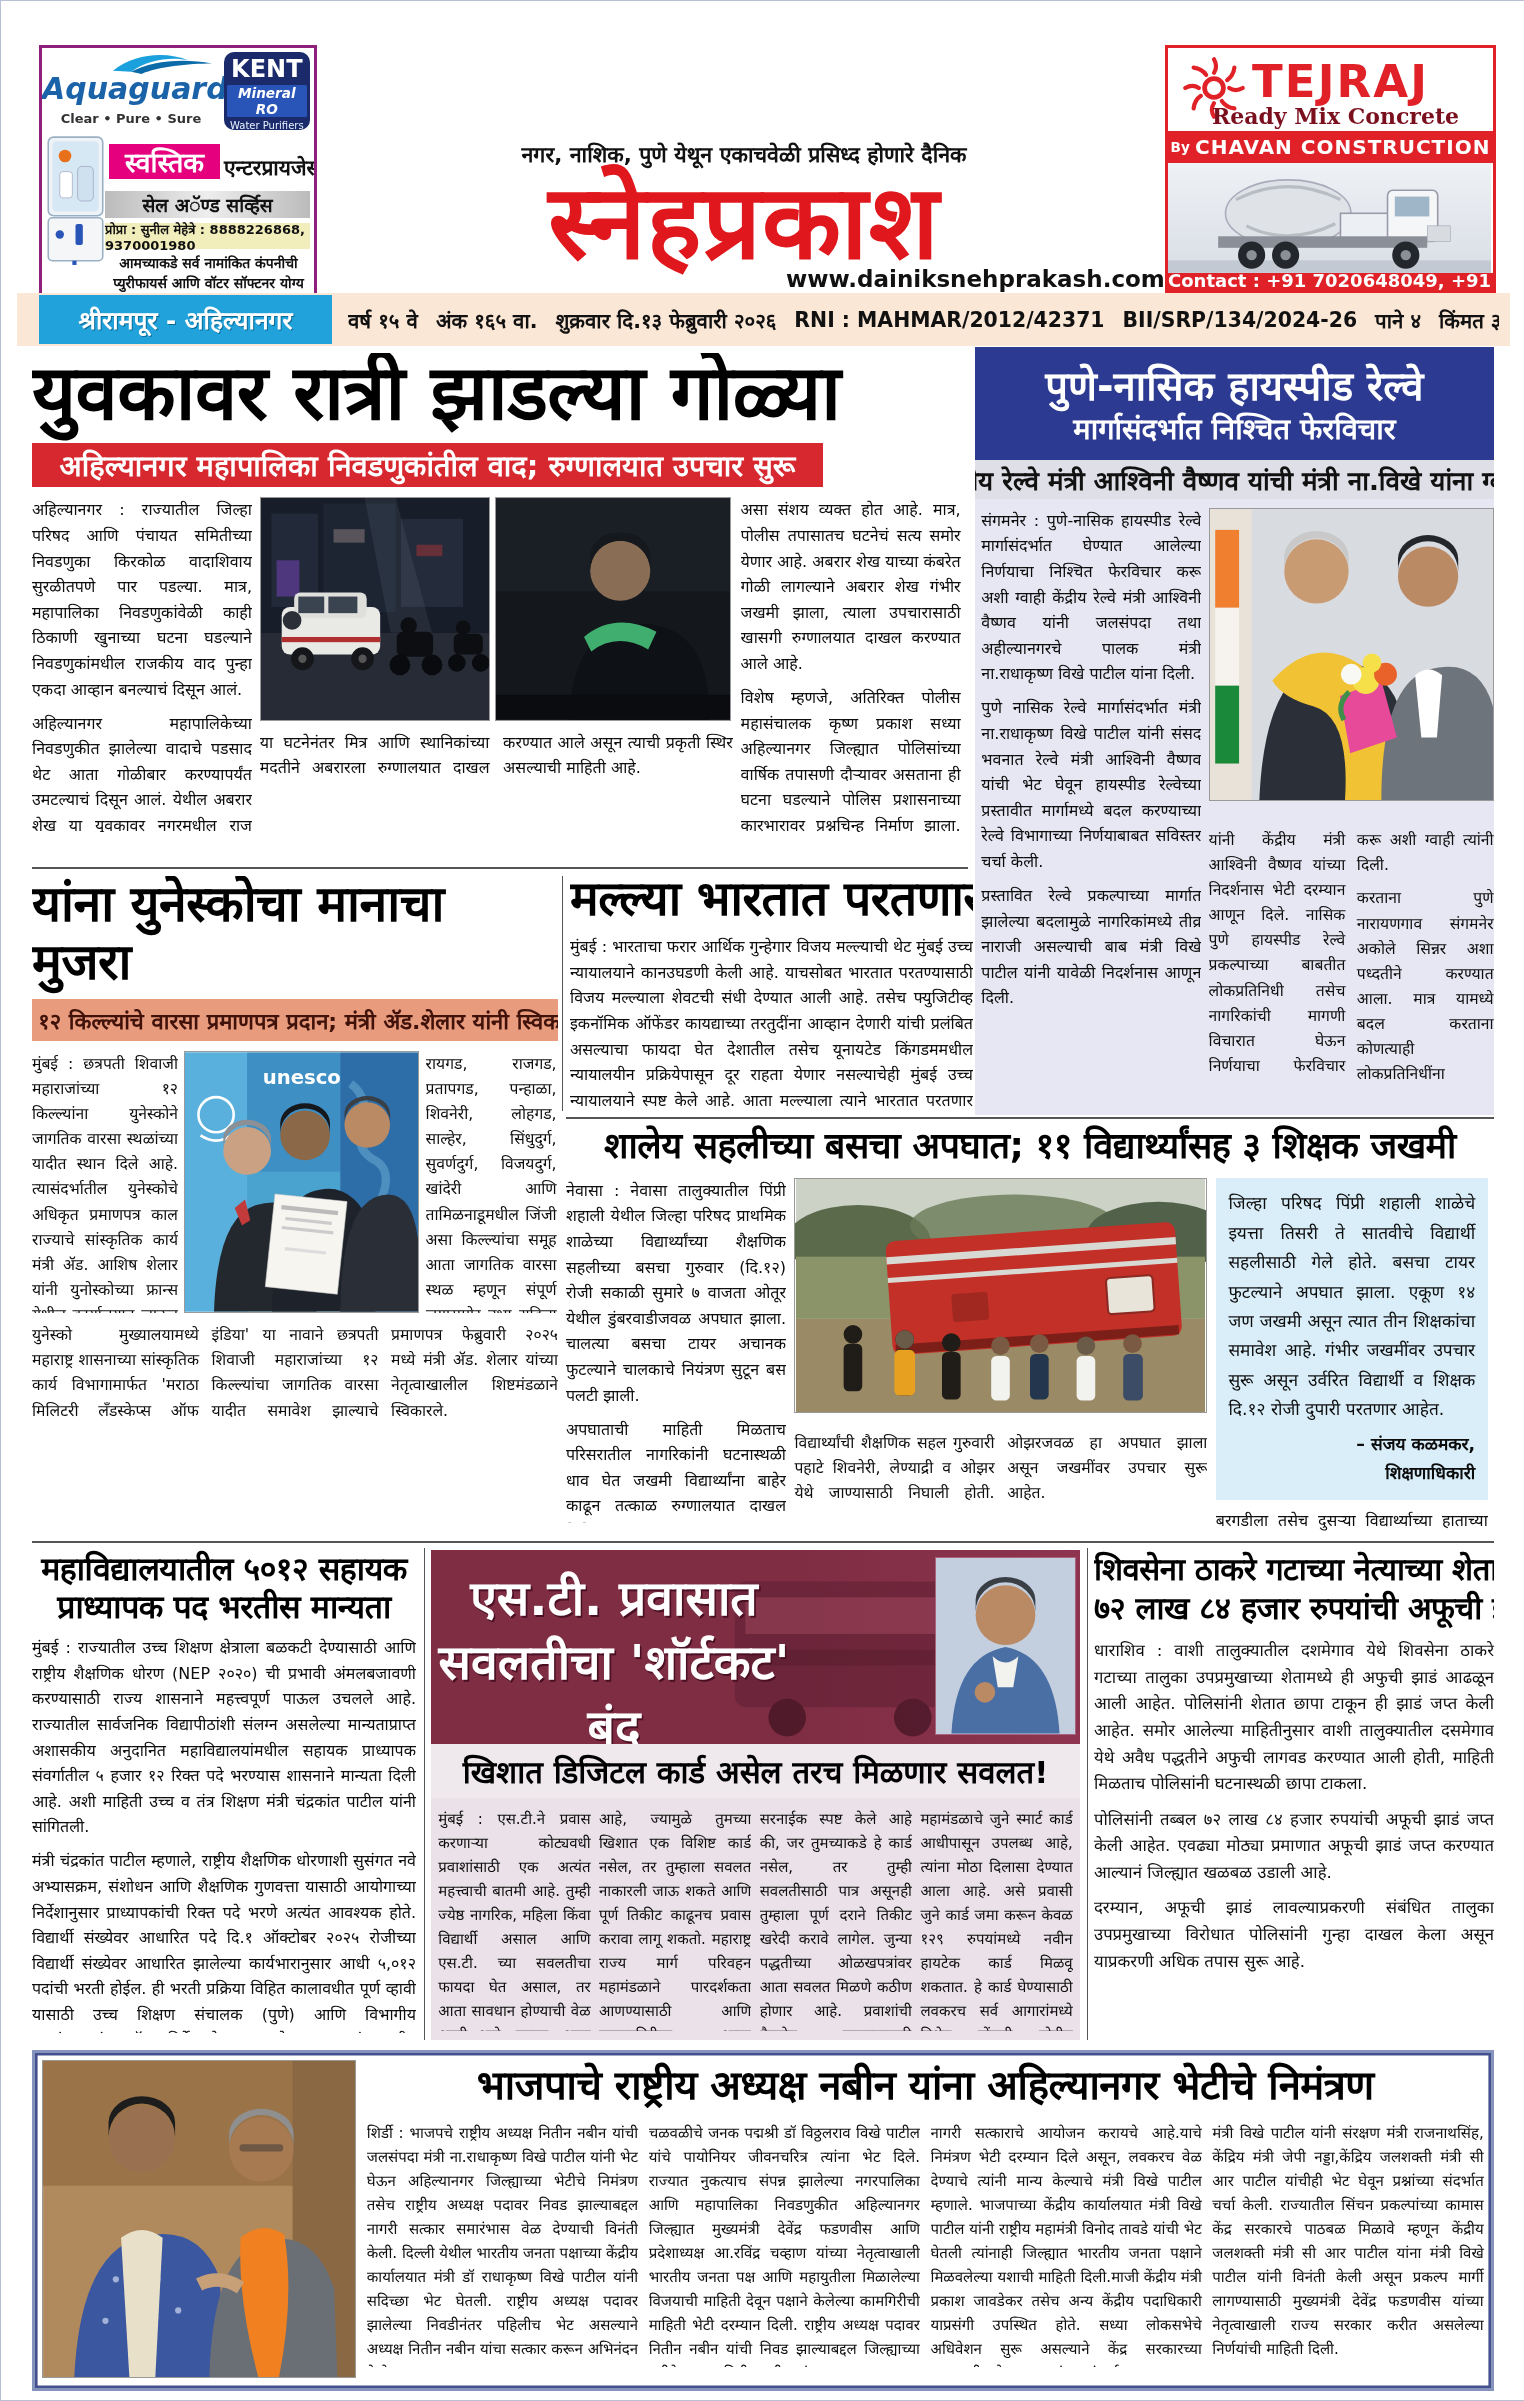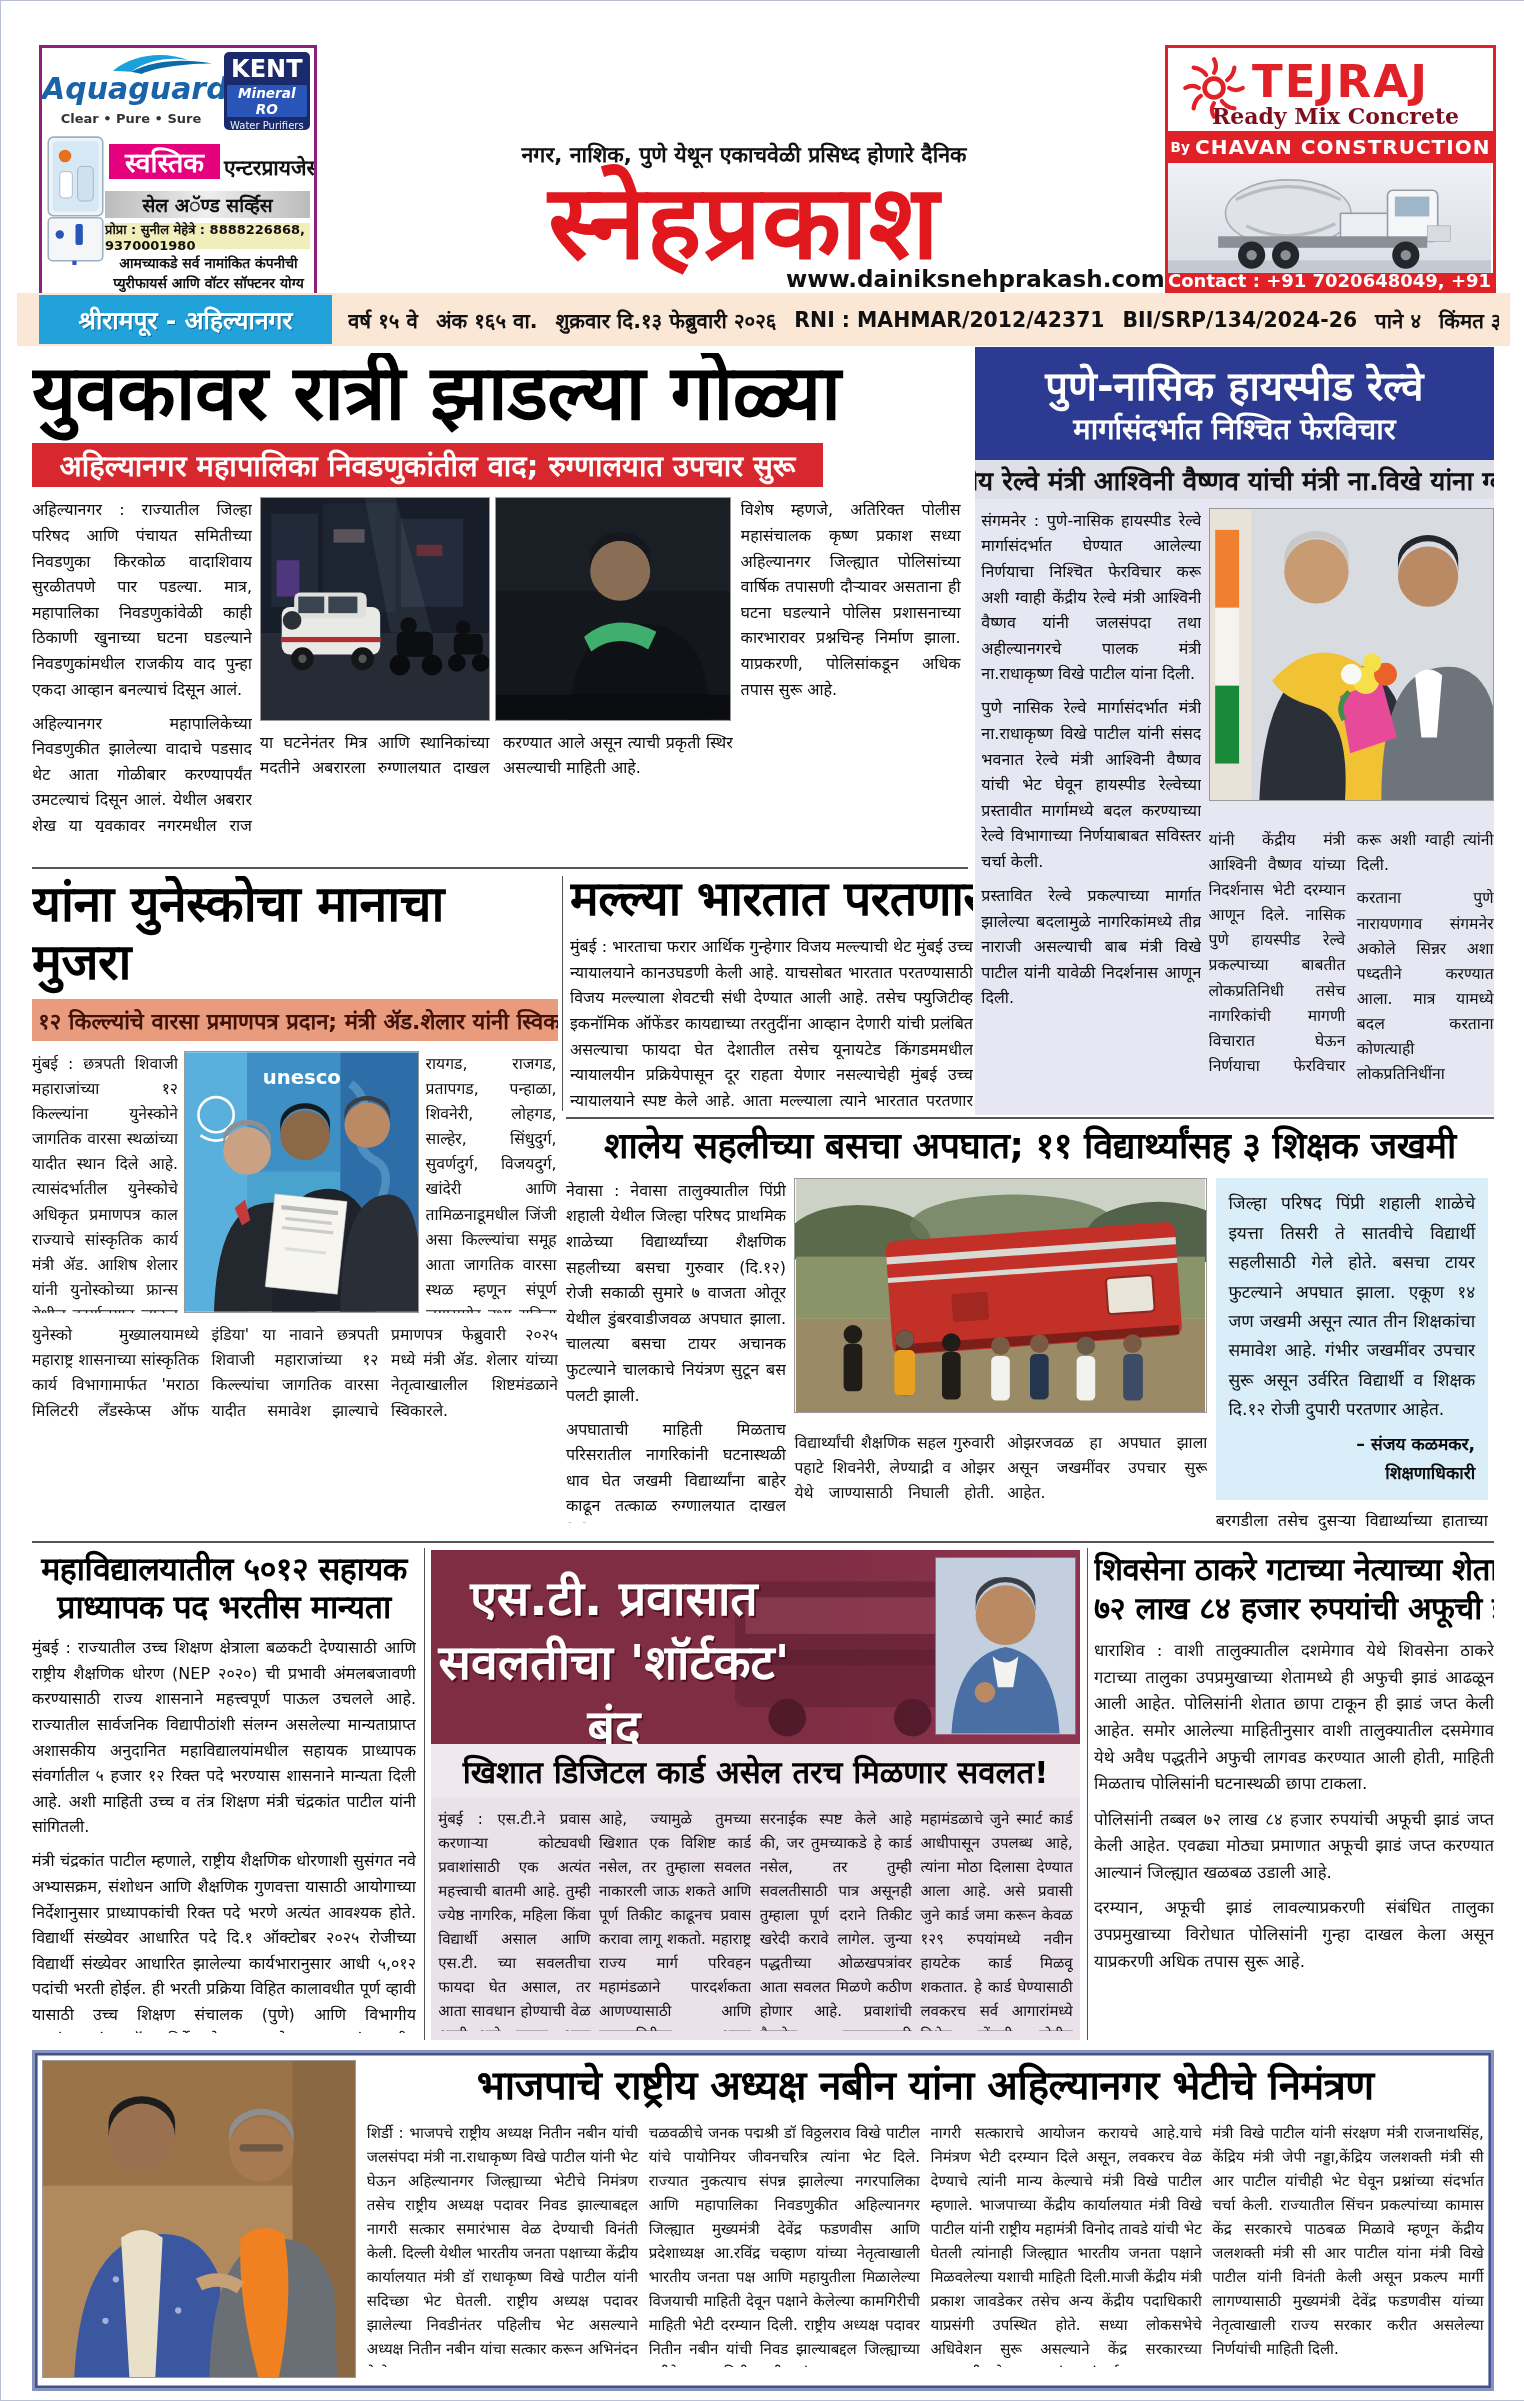--- a/index.html
+++ b/index.html
@@ -21,21 +21,21 @@
 <div class="page">
 
   <div class="abs" style="left:38px;top:44px;width:278px;height:263px;border:3.7px solid #8e1f7a;background:#fff;overflow:hidden">
     <div style="position:relative;height:87px">
       <svg style="position:absolute;left:68px;top:3.1px" width="105" height="24" viewBox="0 0 200 46">
         <path d="M5 38 C50 2 110 2 150 18 C120 10 70 16 40 40 Z" fill="#1aa0dc"></path>
         <path d="M40 40 C80 18 140 14 195 24 C150 24 90 30 60 44 Z" fill="#0b6aa8"></path>
       </svg>
       <div style="position:absolute;left:0;top:23px;width:173px;text-align:center;color:#1b63a8;font-size:30px;font-weight:bold;font-style:italic">Aquaguard</div>
       <div style="position:absolute;left:10.5px;top:63px;width:157px;text-align:center;color:#333;font-size:13px;font-weight:bold">Clear • Pure • Sure</div>
-      <div style="position:absolute;right:4.2px;top:4.2px;width:86px;height:78px;background:#1a2a6a;border-radius:5px;overflow:hidden;text-align:center">
+      <div style="position:absolute;right:4.2px;top:4.2px;width:86px;height:78px;background:#1a2a6a;border-radius:10px;overflow:hidden;text-align:center">
         <div style="color:#fff;font-size:24px;font-weight:900;margin-top:3.1px">KENT</div>
         <div style="color:#fff;font-style:italic;font-size:13.6px;font-weight:bold;background:#2a55b8;margin:2.1px 3.1px;border-radius:1.6px">Mineral RO</div>
         <div style="color:#e8f2ff;font-size:10px;margin-top:3.1px">Water Purifiers</div>
       </div>
     </div>
     <div style="position:relative;height:176px">
       <svg style="position:absolute;left:2.1px;top:0" width="63" height="131" viewBox="0 0 120 250">
         <rect x="8" y="4" width="104" height="150" rx="10" fill="#eef3f8" stroke="#9ab0c4" stroke-width="3"></rect>
         <rect x="16" y="12" width="88" height="134" rx="8" fill="#d6e8f4"></rect>
         <circle cx="40" cy="40" r="12" fill="#e8701a"></circle>
@@ -178,20 +178,21 @@
             <path d="M170 268 q60 -50 140 -10 l-16 34 q-60 -34 -110 4 z" fill="#3fae6e"></path>
             <rect x="0" y="380" width="452" height="48" fill="#0a0c10"></rect>
           </svg>
         </div>
         <div class="bt" style="margin-top:8.4px;height:97px;column-count:2;column-gap:13.6px">
           <p>या घटनेनंतर मित्र आणि स्थानिकांच्या मदतीने अबरारला रुग्णालयात दाखल करण्यात आले असून त्याची प्रकृती स्थिर असल्याची माहिती आहे.</p>
 
         </div>
       </div>
       <div class="bt" style="height:335px">
+        <p>असा संशय व्यक्त होत आहे. मात्र, पोलीस तपासातच घटनेचं सत्य समोर येणार आहे. अबरार शेख याच्या कंबरेत गोळी लागल्याने अबरार शेख गंभीर जखमी झाला, त्याला उपचारासाठी खासगी रुग्णालयात दाखल करण्यात आले आहे.</p>
         <p>विशेष म्हणजे, अतिरिक्त पोलीस महासंचालक कृष्ण प्रकाश सध्या अहिल्यानगर जिल्ह्यात पोलिसांच्या वार्षिक तपासणी दौऱ्यावर असताना ही घटना घडल्याने पोलिस प्रशासनाच्या कारभारावर प्रश्नचिन्ह निर्माण झाला. याप्रकरणी, पोलिसांकडून अधिक तपास सुरू आहे.</p>
       </div>
     </div>
   </div>
 
   <div class="abs" style="left:974px;top:346px;width:519px;height:768px;background:#e6e7f2;overflow:hidden">
     <div style="background:#2c3a92;padding:13.6px 5.2px;text-align:center">
       <div class="white" style="font-size:40px;font-weight:900;line-height:1.25">पुणे-नासिक हायस्पीड रेल्वे</div>
       <div class="white" style="font-size:29px;font-weight:900;line-height:1.25">मार्गासंदर्भात निश्चित फेरविचार</div>
     </div>

